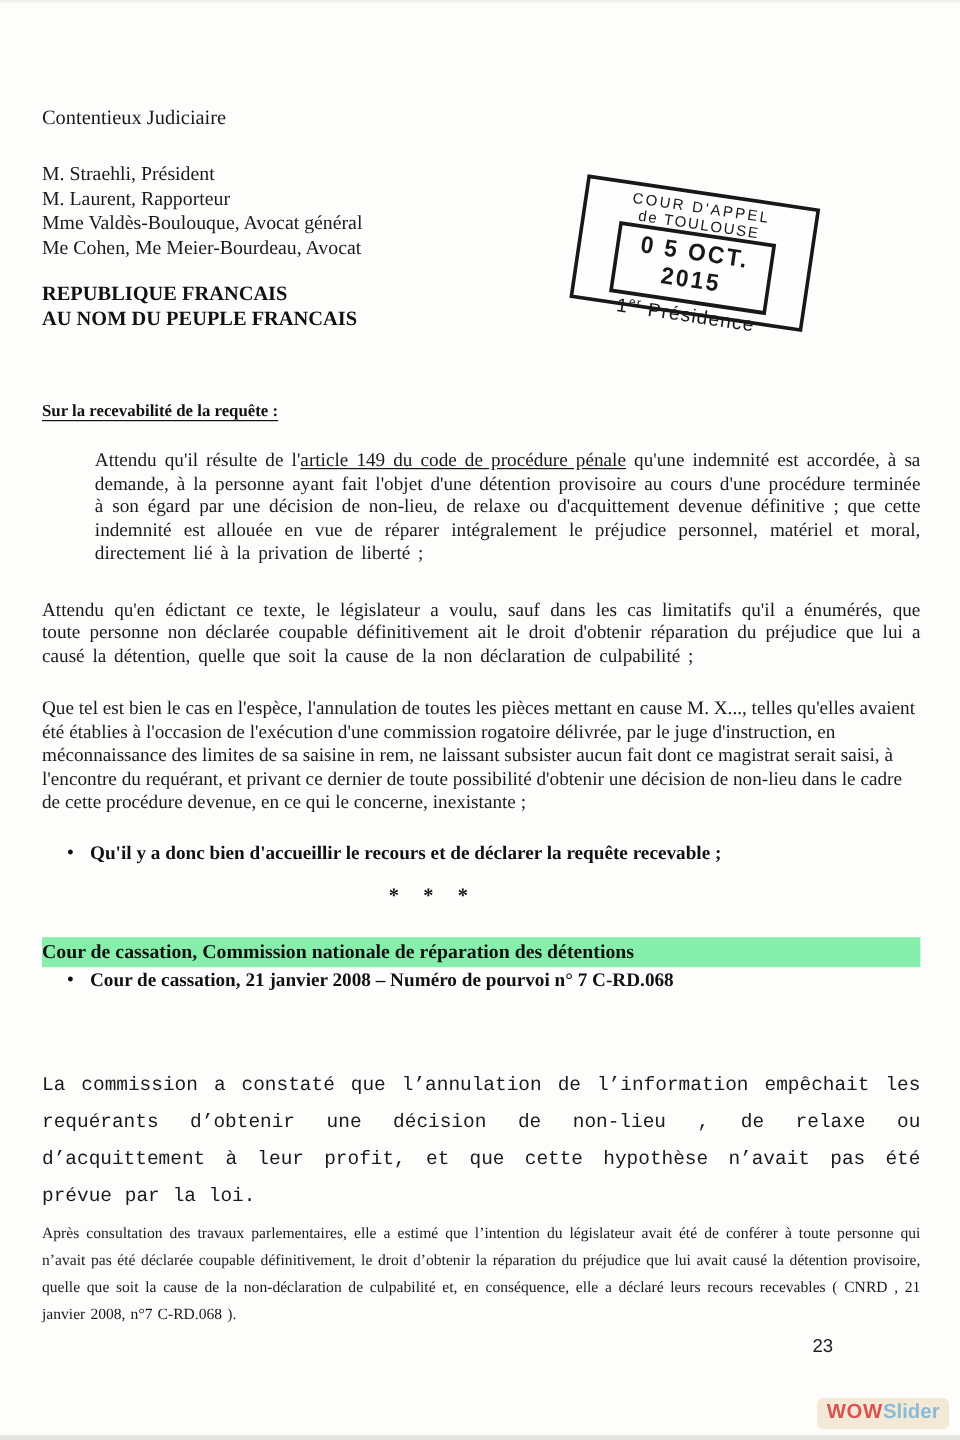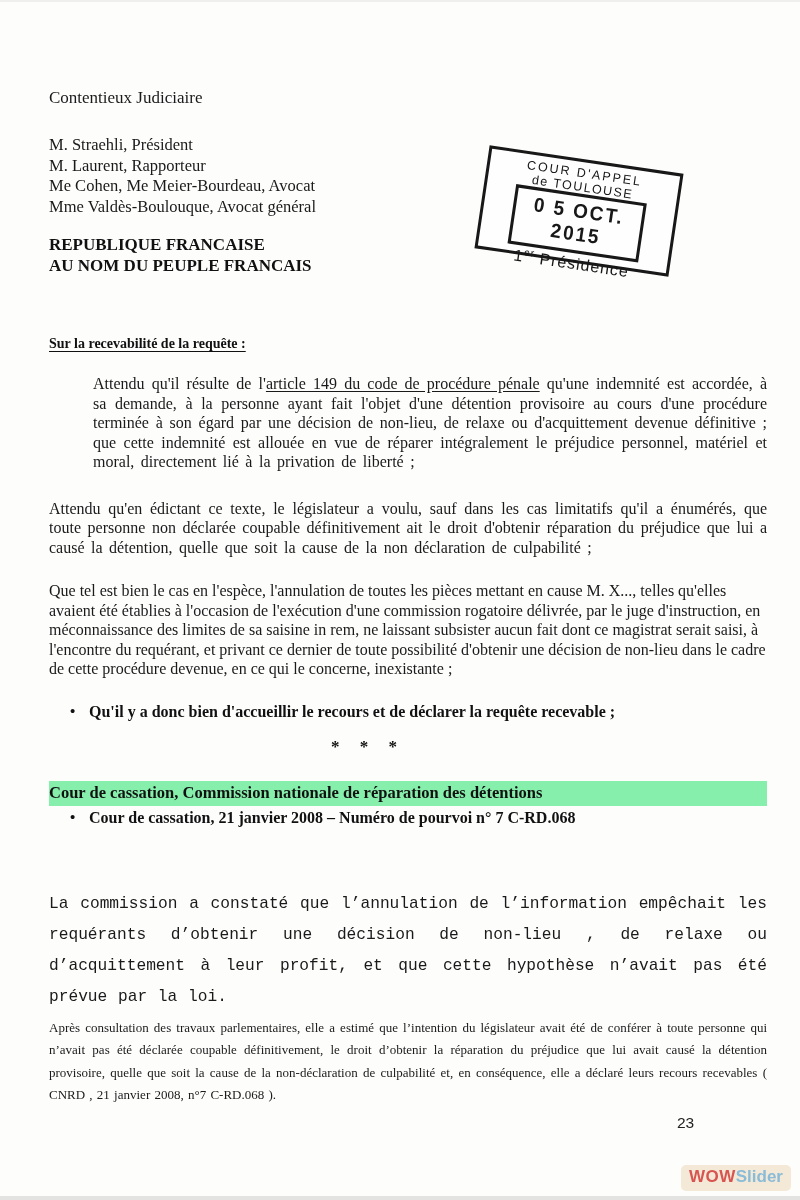--- a/index.html
+++ b/index.html
@@ -3,21 +3,21 @@
 <meta charset="utf-8">
 <style>
   * { margin:0; padding:0; box-sizing:border-box; }
   html,body { width:800px; background:#ffffff; }
   .page {
     position:relative; width:800px; height:1200px;
     background:#fdfdfc; overflow:hidden;
     font-family:"Liberation Serif", serif; color:#1a1a1a;
     border-top:2px solid #efefee; border-bottom:4px solid #e3e3e2;
   }
-  .content { padding:86px 33px 0 49px; }
+  .content { padding:86px 33px 0 35px; }
 
   .header-label { font-size:17px; }
   .people { margin-top:27px; font-size:16.5px; line-height:20.5px; }
   .republic { margin-top:17px; font-weight:bold; font-size:17px; line-height:21px; color:#111; }
 
   .section-heading {
     margin-top:60px; font-weight:bold; font-size:14px; color:#111;
     text-decoration:underline; text-underline-offset:3px;
   }
 
@@ -83,26 +83,26 @@
 
 <div class="page">
 
   <div class="content">
 
     <div class="header-label">Contentieux Judiciaire</div>
 
     <div class="people">
       <div>M. Straehli, Président</div>
       <div>M. Laurent, Rapporteur</div>
+      <div>Mme Valdès-Boulouque, Avocat général</div>
       <div>Me Cohen, Me Meier-Bourdeau, Avocat</div>
-      <div>Mme Valdès-Boulouque, Avocat général</div>
     </div>
 
     <div class="republic">
-      <div>REPUBLIQUE FRANCAISE</div>
+      <div>REPUBLIQUE FRANCAIS</div>
       <div>AU NOM DU PEUPLE FRANCAIS</div>
     </div>
 
     <div class="section-heading">Sur la recevabilité de la requête :</div>
 
     <p class="para justify wordy p1"><span>Attendu qu'il résulte de l'</span><span class="underline-ref">article 149 du code de procédure pénale</span><span> qu'une indemnité est accordée, à sa demande, à la personne ayant fait l'objet d'une détention provisoire au cours d'une procédure terminée à son égard par une décision de non-lieu, de relaxe ou d'acquittement devenue définitive ; que cette indemnité est allouée en vue de réparer intégralement le préjudice personnel, matériel et moral, directement lié à la privation de liberté ;</span></p>
 
     <p class="para justify wordy p2">Attendu qu'en édictant ce texte, le législateur a voulu, sauf dans les cas limitatifs qu'il a énumérés, que toute personne non déclarée coupable définitivement ait le droit d'obtenir réparation du préjudice que lui a causé la détention, quelle que soit la cause de la non déclaration de culpabilité ;</p>
 
     <p class="para p3">Que tel est bien le cas en l'espèce, l'annulation de toutes les pièces mettant en cause M. X..., telles qu'elles avaient été établies à l'occasion de l'exécution d'une commission rogatoire délivrée, par le juge d'instruction, en méconnaissance des limites de sa saisine in rem, ne laissant subsister aucun fait dont ce magistrat serait saisi, à l'encontre du requérant, et privant ce dernier de toute possibilité d'obtenir une décision de non-lieu dans le cadre de cette procédure devenue, en ce qui le concerne, inexistante ;</p>

